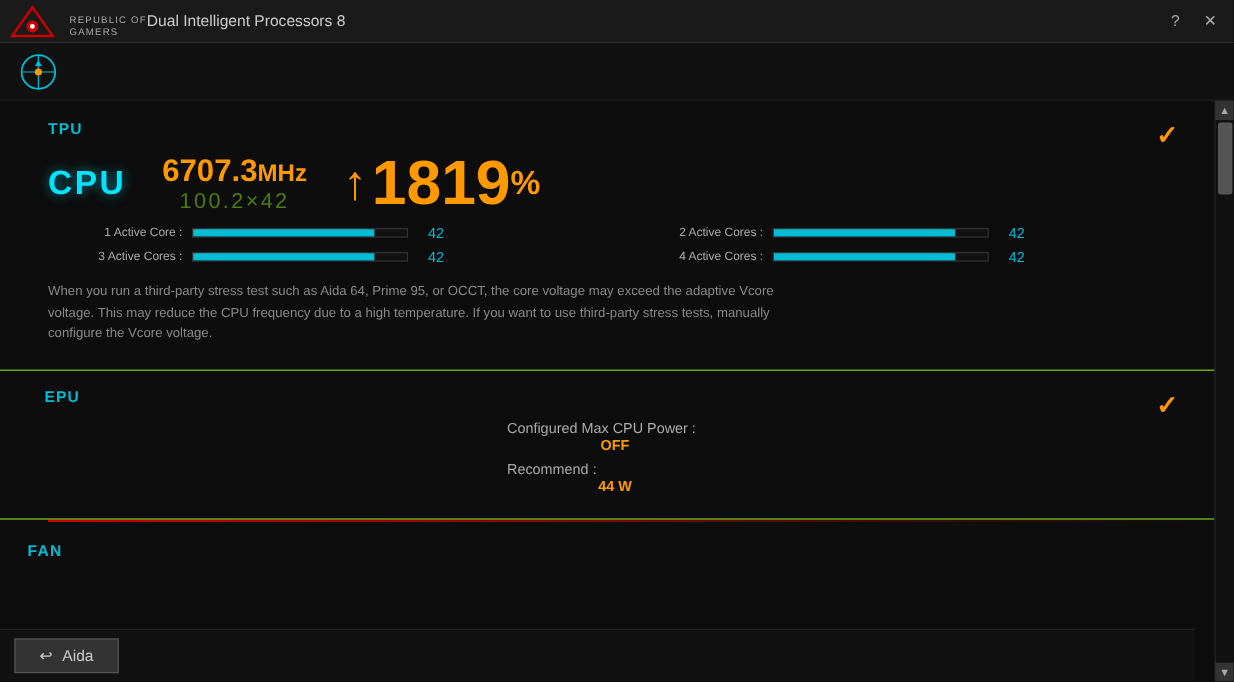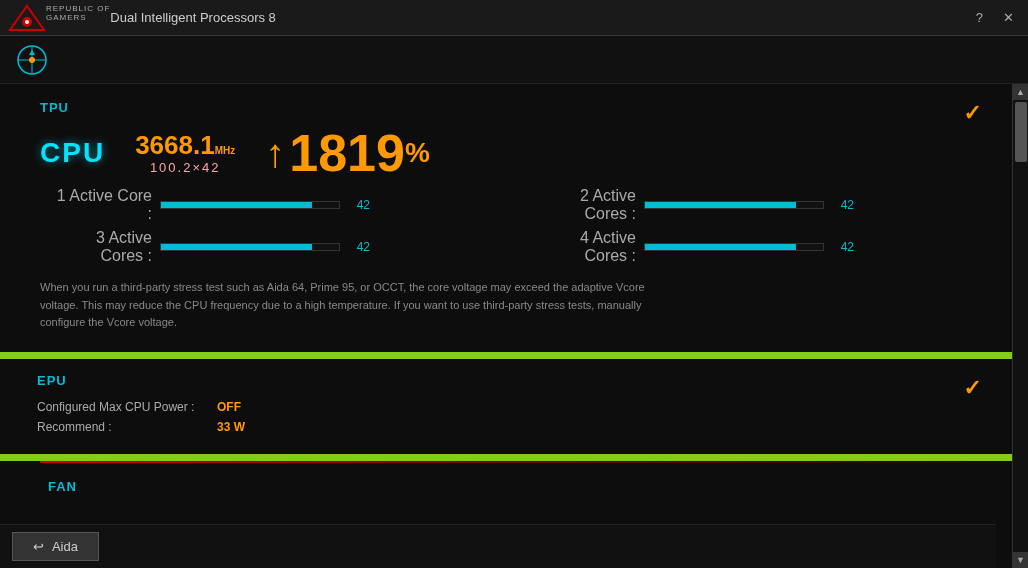--- a/index.html
+++ b/index.html
@@ -106,21 +106,21 @@
       width: 12px;
       height: 60px;
       background: #555;
       margin: 2px auto;
       border-radius: 2px;
     }
 
     
     .section {
       padding: 16px 24px 16px 40px;
-      border-bottom: 7px solid #84cc16;
+      border-bottom: 1px solid #84cc16;
       position: relative;
     }
 
     .section-label {
       color: #00bcd4;
       font-size: 13px;
       font-weight: bold;
       margin-bottom: 12px;
       letter-spacing: 1px;
     }
@@ -156,26 +156,26 @@
       margin-right: 30px;
     }
 
     .cpu-freq {
       color: #f90;
       font-size: 26px;
       font-weight: bold;
       line-height: 1.1;
     }
     .cpu-freq .unit {
-      font-size: 10px;
+      font-size: 20px;
     }
 
     .cpu-ratio {
-      color: #fca5a5;
-      font-size: 13px;
+      color: #4d7c0f;
+      font-size: 18px;
       letter-spacing: 2px;
     }
 
     .cpu-boost {
       color: #f90;
       font-size: 52px;
       font-weight: bold;
       line-height: 1;
       display: flex;
       align-items: center;
@@ -205,21 +205,21 @@
     }
 
     .core-group {
       display: flex;
       align-items: center;
       flex: 1;
     }
 
     .core-label {
       color: #aaa;
-      font-size: 16px;
+      font-size: 10px;
       width: 110px;
       text-align: right;
       padding-right: 8px;
     }
 
     .core-bar-container {
       flex: 1;
       height: 8px;
       background: #111;
       border: 1px solid #333;
@@ -246,37 +246,38 @@
       line-height: 1.6;
       margin-top: 14px;
       max-width: 640px;
     }
 
     
     .epu-row {
       display: flex;
       align-items: center;
       margin-bottom: 6px;
+      flex-direction: column;
     }
 
     .epu-key {
       color: #aaa;
       font-size: 12px;
       width: 180px;
     }
 
     .epu-value {
       color: #f90;
       font-size: 12px;
       font-weight: bold;
     }
 
     
     .fan-section {
-      padding: 16px 24px 6px 48px;
+      padding: 16px 24px 6px 23px;
     }
 
     .fan-label {
       color: #00bcd4;
       font-size: 13px;
       font-weight: bold;
       letter-spacing: 1px;
     }
 
     
@@ -308,22 +309,22 @@
     
     .red-line {
       height: 2px;
       background: linear-gradient(to right, #cc0000, transparent);
       margin: 0 0 0 40px;
     }
 
     
     .rog-svg-area {
       display: flex;
-      align-items: flex-start;
-      gap: 0;
+      align-items: flex-end;
+      gap: 12px;
     }
   </style>
 </head>
 <body>
 
 <div class="title-bar">
   <div class="rog-svg-area">
 
     <svg width="38" height="28" viewBox="0 0 38 28">
 
@@ -359,21 +360,21 @@
   <div class="content-area">
 
     <div class="section" style="padding-bottom:20px;">
       <div class="section-label">TPU</div>
       <span class="section-checkmark">✓</span>
 
       <div class="cpu-main-row">
         <div class="cpu-label">CPU</div>
         <div class="cpu-freq-block">
           <div class="cpu-freq">
-            <span>3668.1</span><span class="unit">MHz</span>
+            <span>6707.3</span><span class="unit">MHz</span>
           </div>
           <div class="cpu-ratio">100.2×42</div>
         </div>
         <div class="cpu-boost">
           <span class="arrow">↑</span>
             <span>1819</span>
             <span class="percent">%</span>
         </div>
       </div>
 
@@ -422,21 +423,21 @@
     <div class="section" style="padding-top:14px;padding-bottom:14px;padding-left:37px;">
       <div class="section-label">EPU</div>
       <span class="section-checkmark">✓</span>
 
       <div class="epu-row">
         <span class="epu-key">Configured Max CPU Power :</span>
         <span class="epu-value">OFF</span>
       </div>
       <div class="epu-row">
         <span class="epu-key">Recommend :</span>
-        <span class="epu-value">33 W</span>
+        <span class="epu-value">44 W</span>
       </div>
     </div>
 
     <div class="red-line"></div>
 
     <div class="fan-section">
       <div class="fan-label">FAN</div>
     </div>
 
     <div class="bottom-bar">

